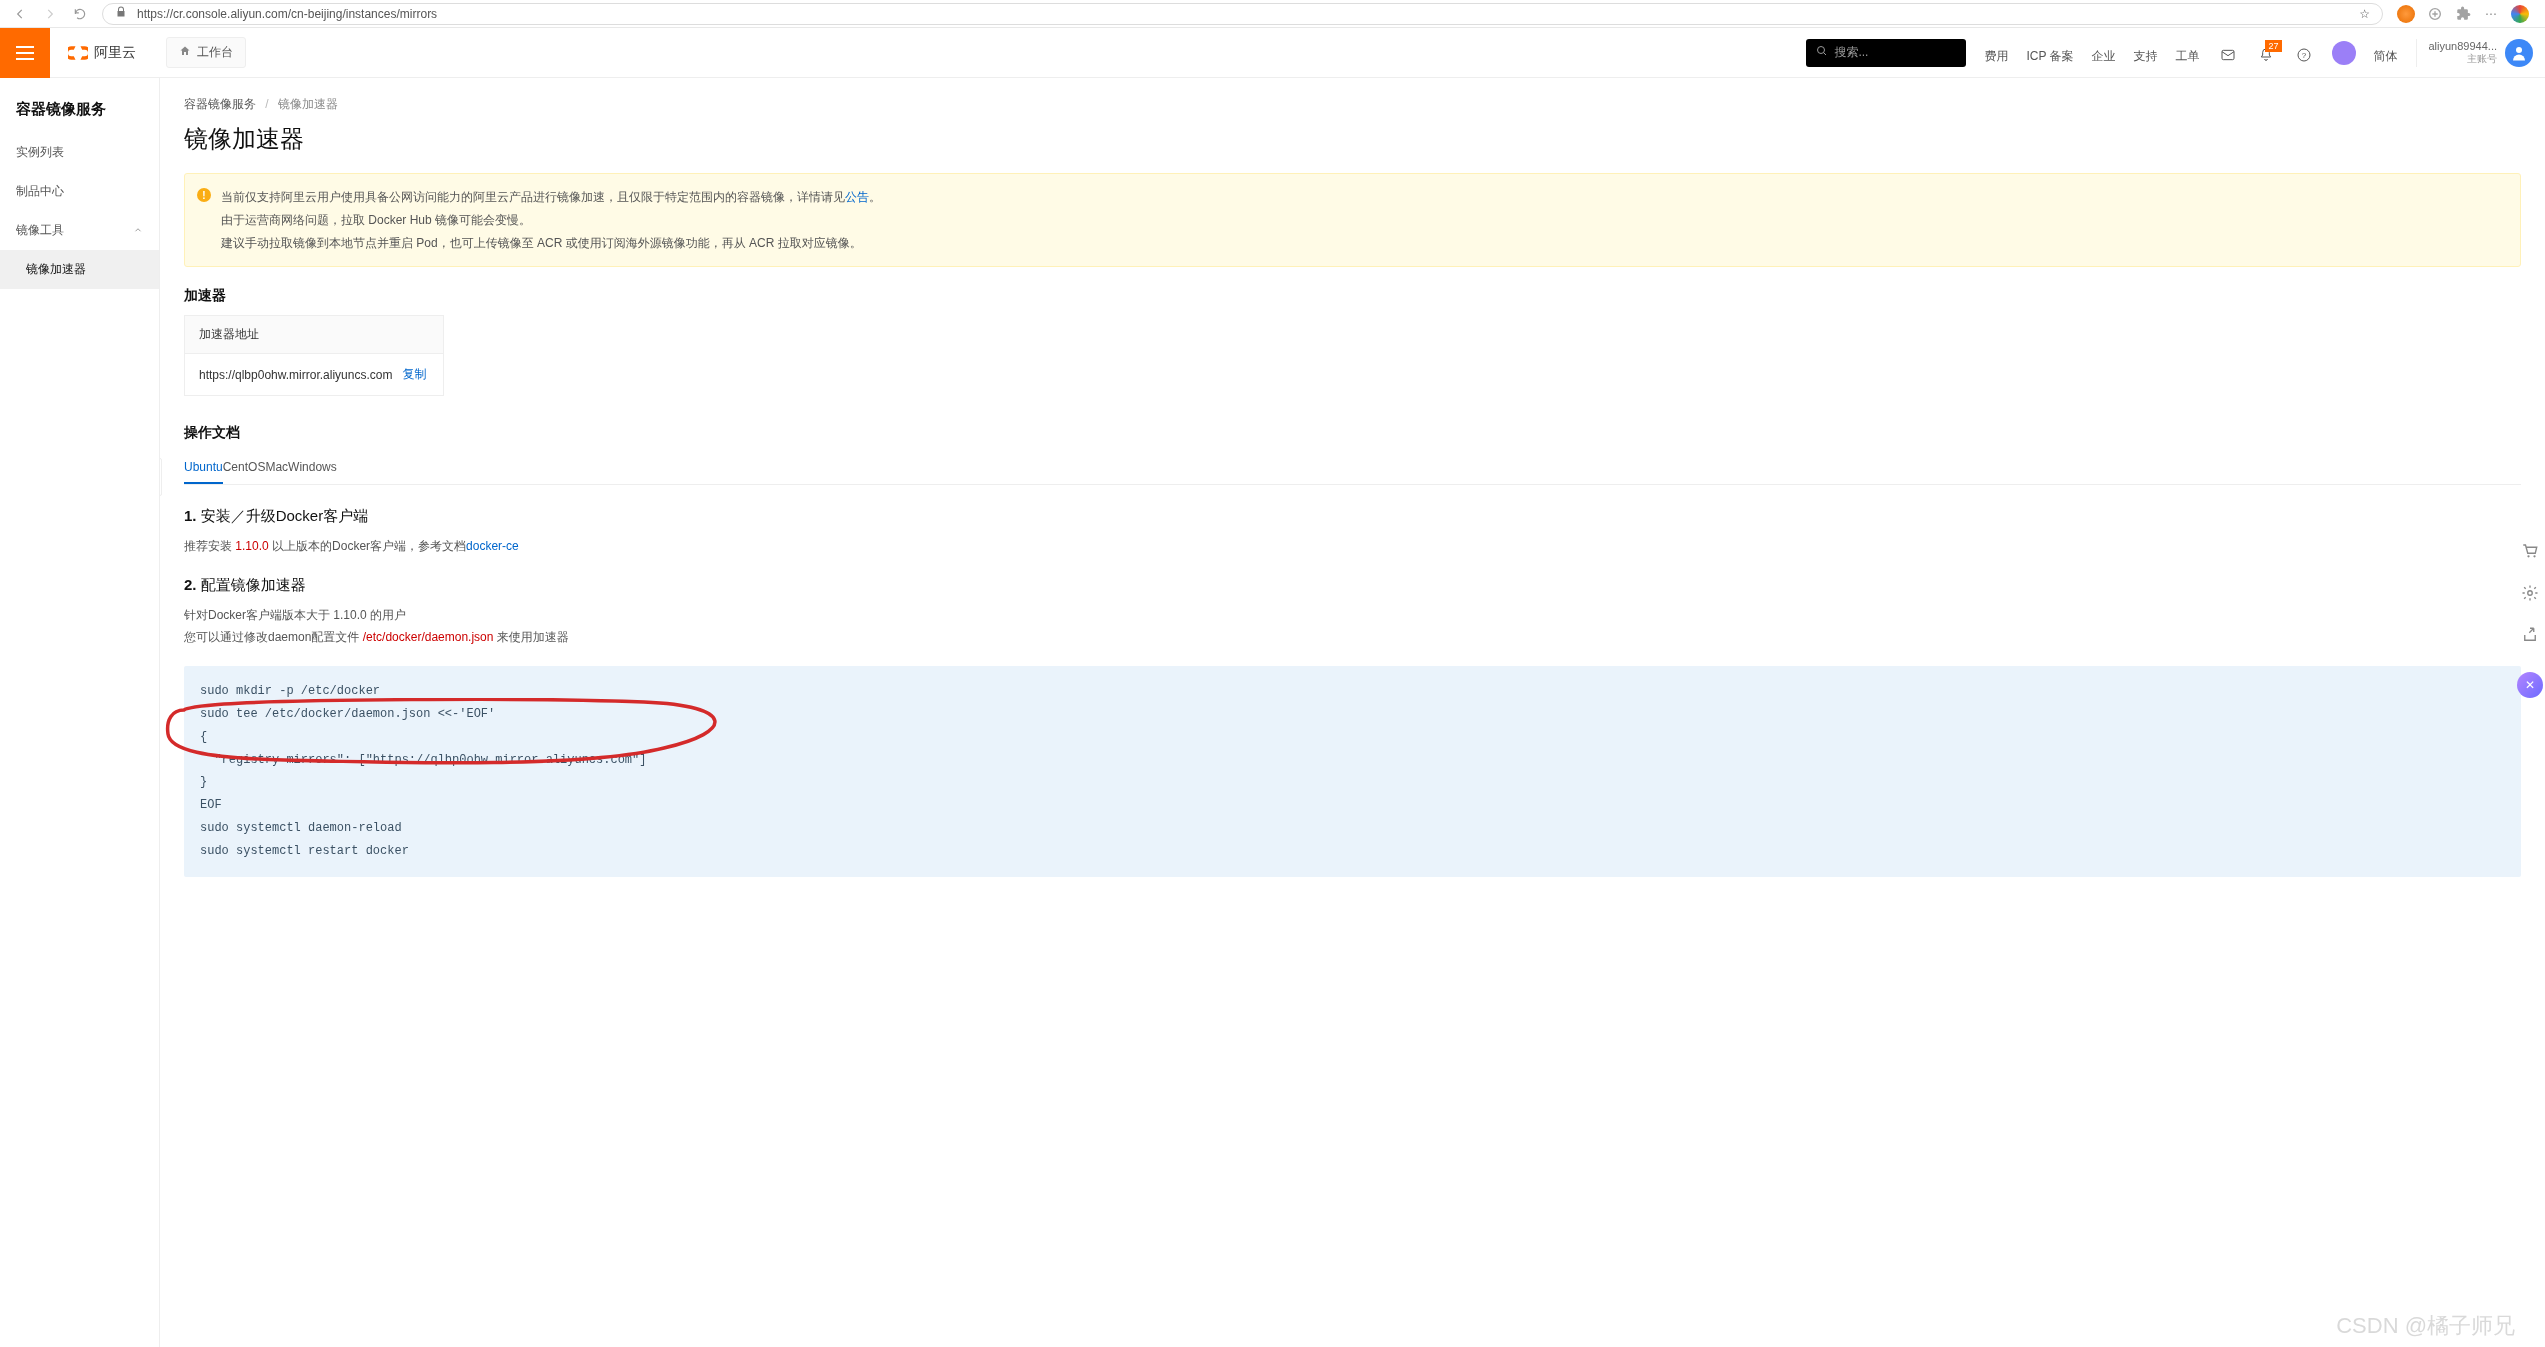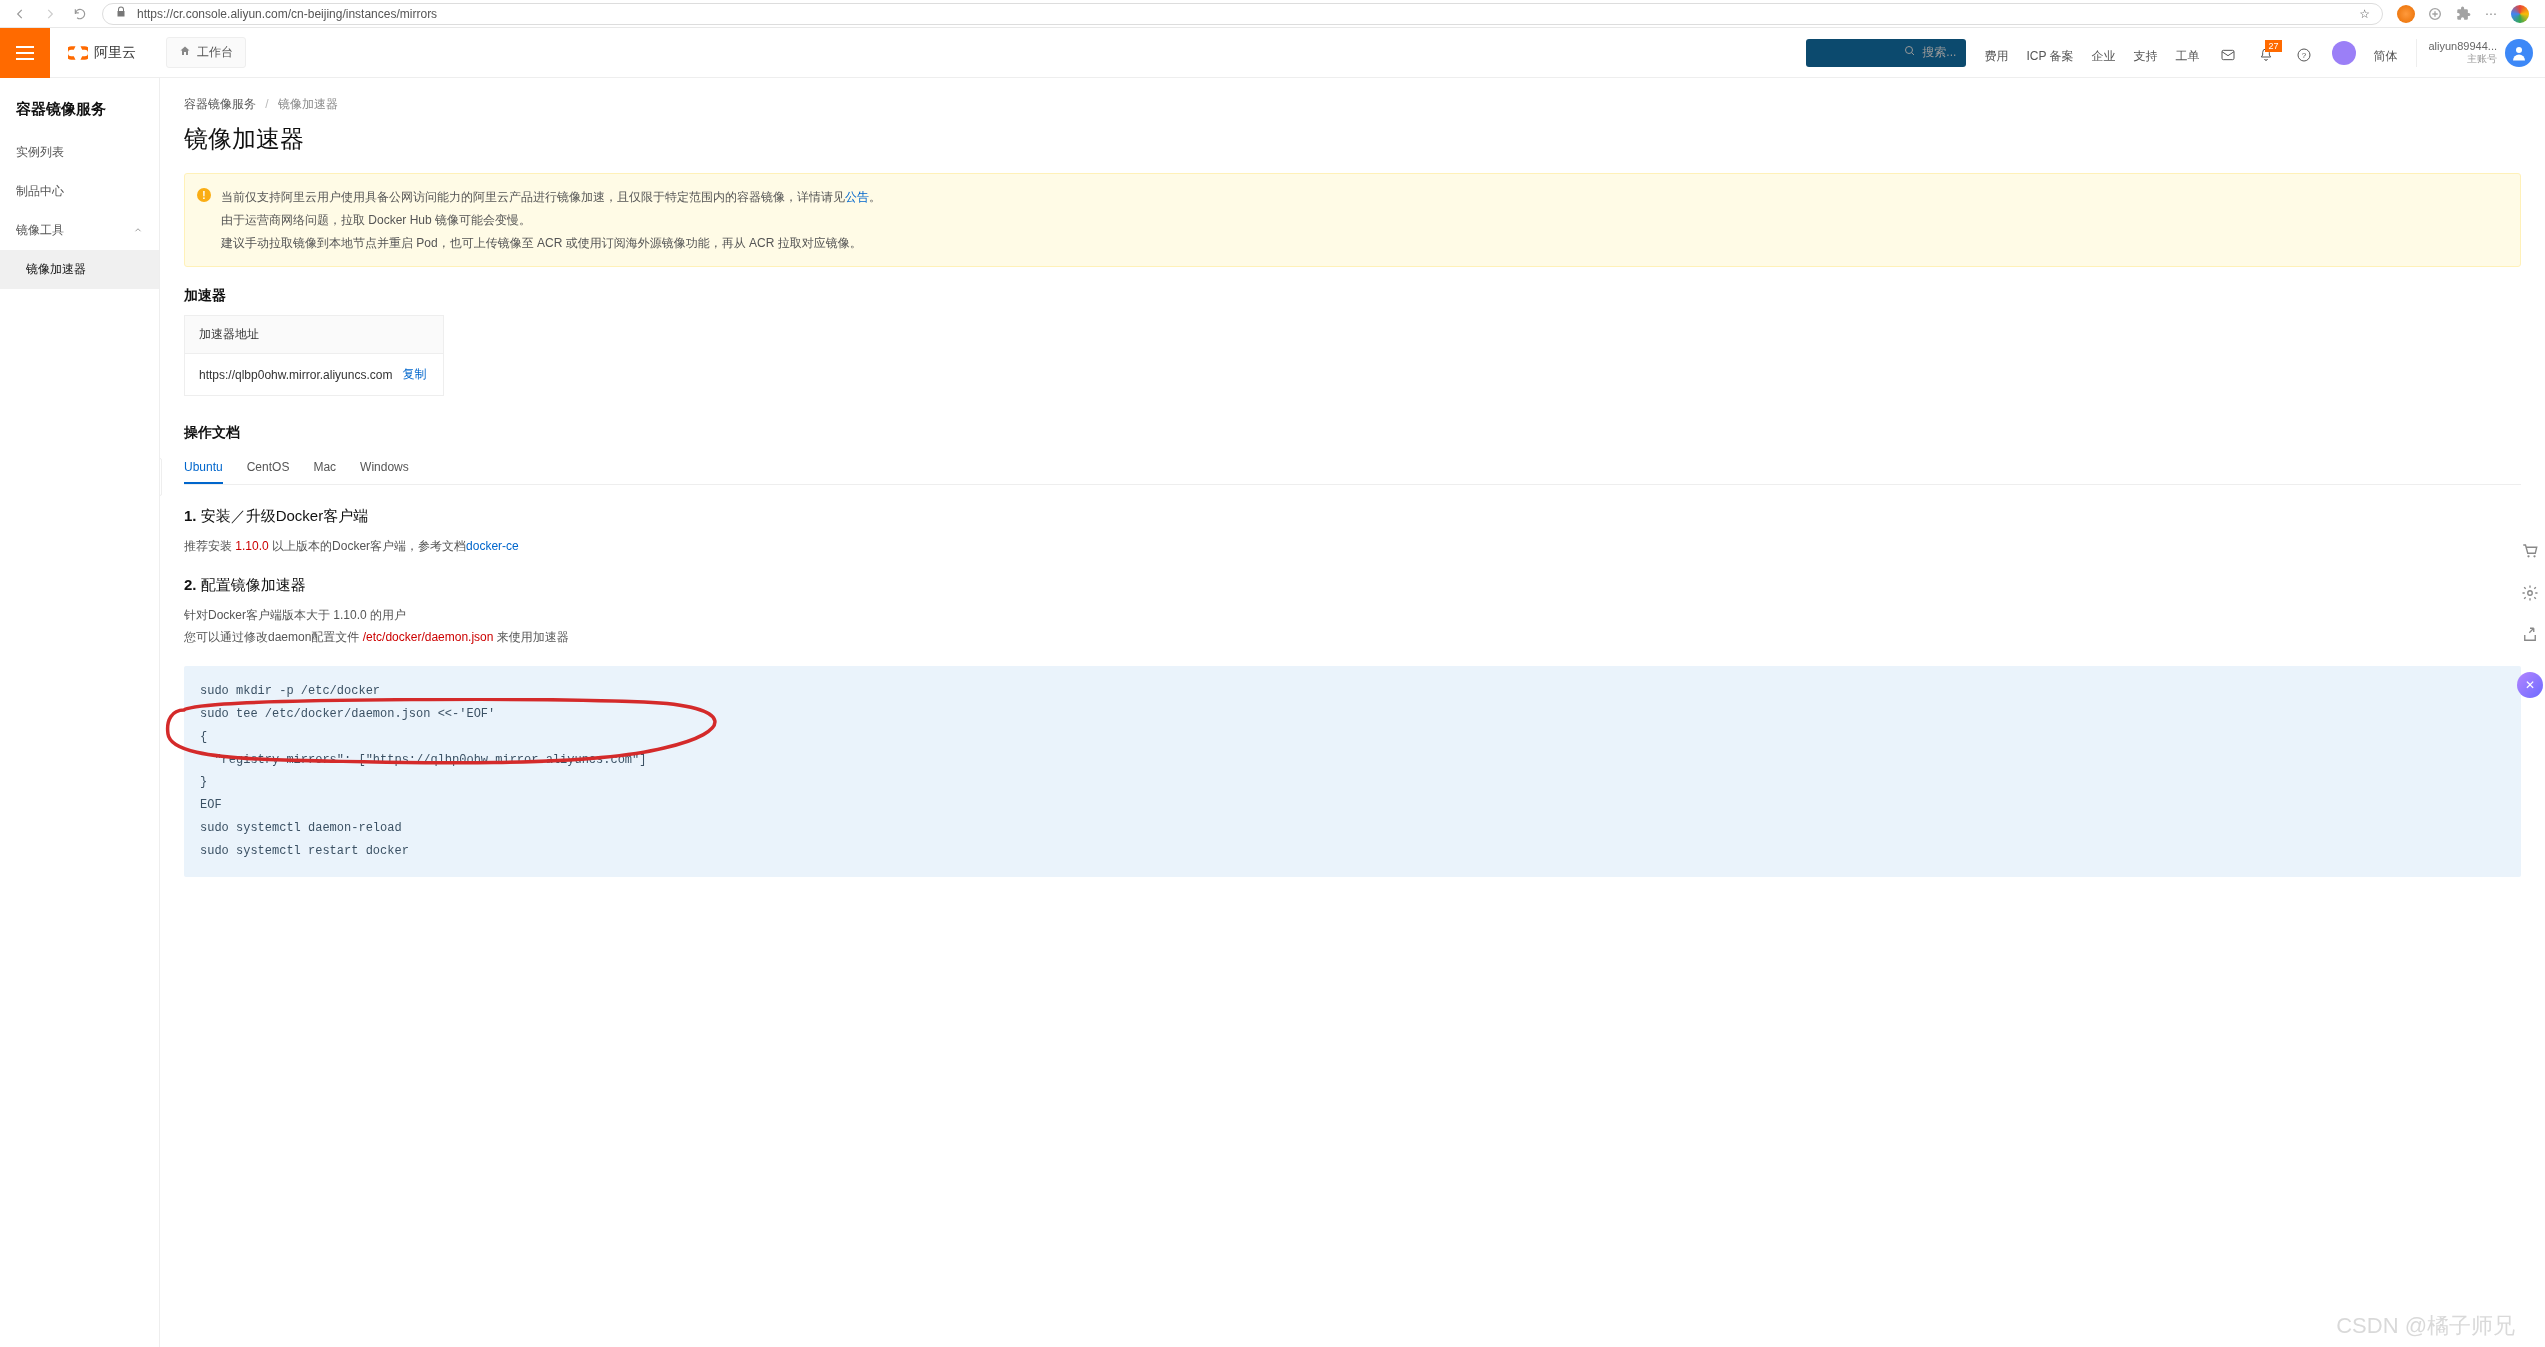--- a/index.html
+++ b/index.html
@@ -13,21 +13,21 @@
     .ext-icon { width: 18px; height: 18px; border-radius: 50%; }
     
     
     .top-header { height: 50px; display: flex; align-items: center; border-bottom: 1px solid #eee; }
     .menu-toggle { width: 50px; height: 50px; background: #ff6a00; display: flex; align-items: center; justify-content: center; cursor: pointer; }
     .menu-toggle svg { fill: #fff; }
     .brand { display: flex; align-items: center; gap: 6px; padding: 0 18px; font-size: 14px; color: #333; font-weight: 500; }
     .brand-logo { color: #ff6a00; font-weight: bold; display: flex; align-items: center; gap: 4px; }
     .workspace-btn { margin-left: 12px; padding: 6px 12px; border: 1px solid #eee; border-radius: 3px; background: #fafafa; display: flex; align-items: center; gap: 6px; font-size: 12px; color: #555; cursor: pointer; }
     .header-spacer { flex: 1; }
-    .hdr-search { width: 160px; height: 28px; background: #0c4a6e; border-radius: 3px; display: flex; align-items: center; gap: 6px; padding: 0 10px; color: #999; font-size: 12px; justify-content: flex-end; }
+    .hdr-search { width: 160px; height: 28px; background: #000000; border-radius: 3px; display: flex; align-items: center; gap: 6px; padding: 0 10px; color: #999; font-size: 12px; }
     .hdr-links { display: flex; align-items: flex-end; gap: 18px; padding: 0 18px; font-size: 12px; color: #555; }
     .hdr-links span, .hdr-links div { cursor: pointer; }
     .hdr-icon { width: 20px; height: 20px; display: flex; align-items: center; justify-content: center; position: relative; }
     .badge { position: absolute; top: -5px; right: -6px; background: #ff6a00; color: #fff; font-size: 9px; padding: 0 3px; border-radius: 0; line-height: 12px; min-width: 14px; text-align: center; }
     .avatar-circle { width: 24px; height: 24px; border-radius: 50%; background: #9b7ff7; }
     .user-block { padding: 0 12px; border-left: 1px solid #eee; display: flex; align-items: center; gap: 8px; }
     .user-text { font-size: 11px; color: #666; line-height: 1.2; text-align: left; }
     .user-sub { font-size: 10px; color: #999; text-align: right; }
     .user-avatar { width: 28px; height: 28px; border-radius: 50%; background: #3d88f7; display: flex; align-items: center; justify-content: center; }
     
@@ -49,21 +49,21 @@
     .alert-icon { position: absolute; left: 12px; top: 14px; width: 14px; height: 14px; border-radius: 50%; background: #faad14; color: #fff; display: flex; align-items: center; justify-content: center; font-size: 10px; font-weight: bold; }
     .alert a { color: #06c; text-decoration: none; }
     
     .sec-title { font-size: 14px; font-weight: 600; margin-bottom: 10px; color: #111; }
     .addr-box { border: 1px solid #eee; display: inline-block; min-width: 260px; }
     .addr-head { background: #fafafa; padding: 10px 14px; font-size: 12px; color: #333; border-bottom: 1px solid #eee; }
     .addr-body { padding: 12px 14px; font-size: 12px; color: #333; display: flex; align-items: center; gap: 10px; }
     .copy-link { color: #06c; cursor: pointer; }
     
     .docs-title { margin-top: 28px; }
-    .tabs { display: flex; gap: 24px; border-bottom: 1px solid #eee; margin-bottom: 22px; }
+    .tabs { display: flex; border-bottom: 1px solid #eee; margin-bottom: 22px; }
     .tab { padding: 8px 0; font-size: 12px; color: #555; cursor: pointer; border-bottom: 2px solid transparent; }
     .tab.active { color: #06c; border-bottom-color: #06c; }
     
     .step-title { font-size: 15px; margin-bottom: 10px; color: #111; }
     .step-title .num { font-weight: 600; }
     .step-text { font-size: 12px; color: #555; margin-bottom: 18px; line-height: 1.8; }
     .step-text .red { color: #c00; }
     .step-text a { color: #06c; text-decoration: none; }
     
     .codeblock { background: #eaf3fb; padding: 14px 16px; font-family: "Courier New", Consolas, monospace; font-size: 12px; color: #3b5164; line-height: 1.9; white-space: pre; border-radius: 2px; position: relative; }

